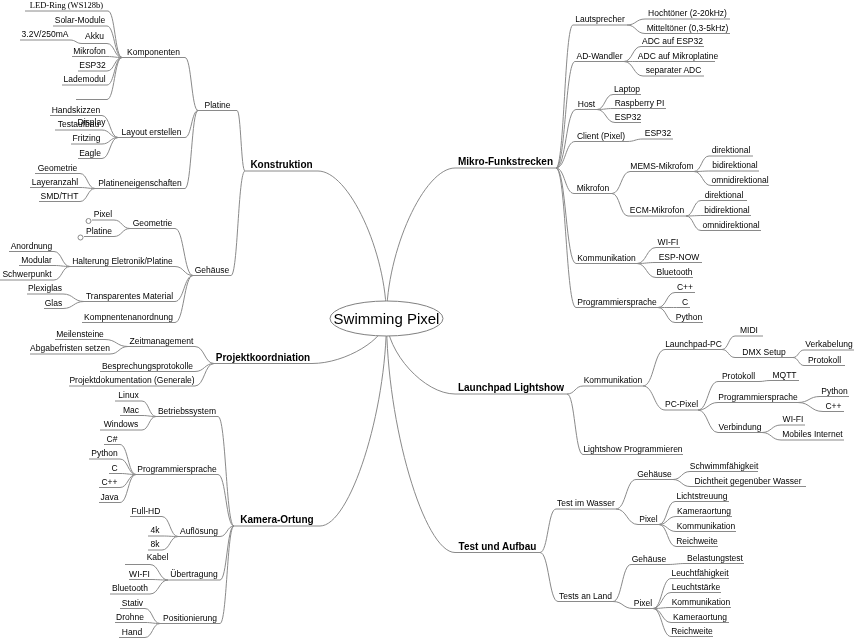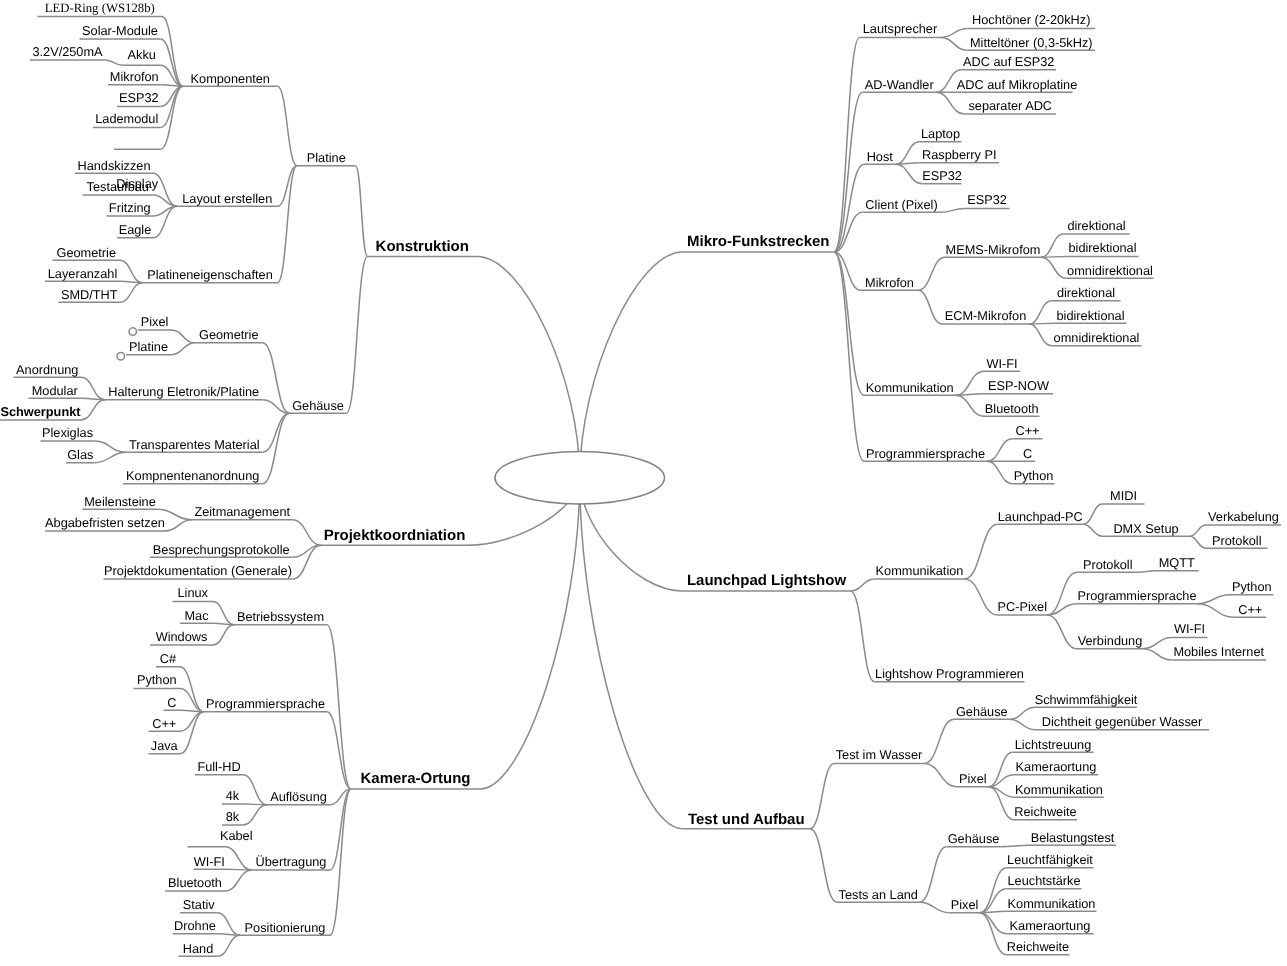--- a/index.html
+++ b/index.html
@@ -328,21 +328,21 @@
       <div class="node" style="left: 35px; top: 161.5px; width: 45px;">Geometrie</div>
       <div class="node" style="left: 30px; top: 175.5px; width: 50px;">Layeranzahl</div>
       <div class="node" style="left: 39px; top: 189.5px; width: 41px;">SMD/THT</div>
       <div class="node" style="left: 193px; top: 263.5px; width: 38px;">Gehäuse</div>
       <div class="node" style="left: 130px; top: 216.5px; width: 45px;">Geometrie</div>
       <div class="node" style="left: 92px; top: 208px; width: 22px;">Pixel</div>
       <div class="node" style="left: 84px; top: 224.5px; width: 30px;">Platine</div>
       <div class="node" style="left: 70px; top: 254.5px; width: 105px;">Halterung Eletronik/Platine</div>
       <div class="node" style="left: 9px; top: 239.5px; width: 45px;">Anordnung</div>
       <div class="node" style="left: 19px; top: 253.5px; width: 35px;">Modular</div>
-      <div class="node" style="left: 0px; top: 268px; width: 54px; font-weight: bold;">Schwerpunkt</div>
+      <div class="node" style="left: 0px; top: 268px; width: 54px;">Schwerpunkt</div>
       <div class="node" style="left: 84px; top: 289.5px; width: 91px;">Transparentes Material</div>
       <div class="node" style="left: 27px; top: 282px; width: 36px;">Plexiglas</div>
       <div class="node" style="left: 44px; top: 296.5px; width: 19px;">Glas</div>
       <div class="node" style="left: 82px; top: 310.5px; width: 93px;">Kompnentenanordnung</div>
       <div class="node main" style="left: 214px; top: 348.5px; width: 98px;">Projektkoordniation</div>
       <div class="node" style="left: 128px; top: 334.5px; width: 67px;">Zeitmanagement</div>
       <div class="node" style="left: 55px; top: 327.5px; width: 50px;">Meilensteine</div>
       <div class="node" style="left: 30px; top: 342px; width: 80px;">Abgabefristen setzen</div>
       <div class="node" style="left: 100px; top: 359.5px; width: 95px;">Besprechungsprotokolle</div>
       <div class="node" style="left: 69px; top: 374px; width: 126px;">Projektdokumentation (Generale)</div>
@@ -430,13 +430,14 @@
       <div class="node" style="left: 558px; top: 589.5px; width: 55px;">Tests an Land</div>
       <div class="node" style="left: 631px; top: 552.5px; width: 36px;">Gehäuse</div>
       <div class="node" style="left: 686px; top: 551.5px; width: 58px;">Belastungstest</div>
       <div class="node" style="left: 633px; top: 596.5px; width: 20px;">Pixel</div>
       <div class="node" style="left: 671px; top: 566.5px; width: 58px;">Leuchtfähigkeit</div>
       <div class="node" style="left: 671px; top: 580.5px; width: 50px;">Leuchtstärke</div>
       <div class="node" style="left: 671px; top: 595.5px; width: 60px;">Kommunikation</div>
       <div class="node" style="left: 671px; top: 610.5px; width: 58px;">Kameraortung</div>
       <div class="node" style="left: 671px; top: 624.5px; width: 42px;">Reichweite</div>
     </div>
+  <div id="root-label" style="left: 330px; top: 308.5px; width: 113px; height: 20px;">Swimming Pixel</div>
 </div>
 
 </body></html>

